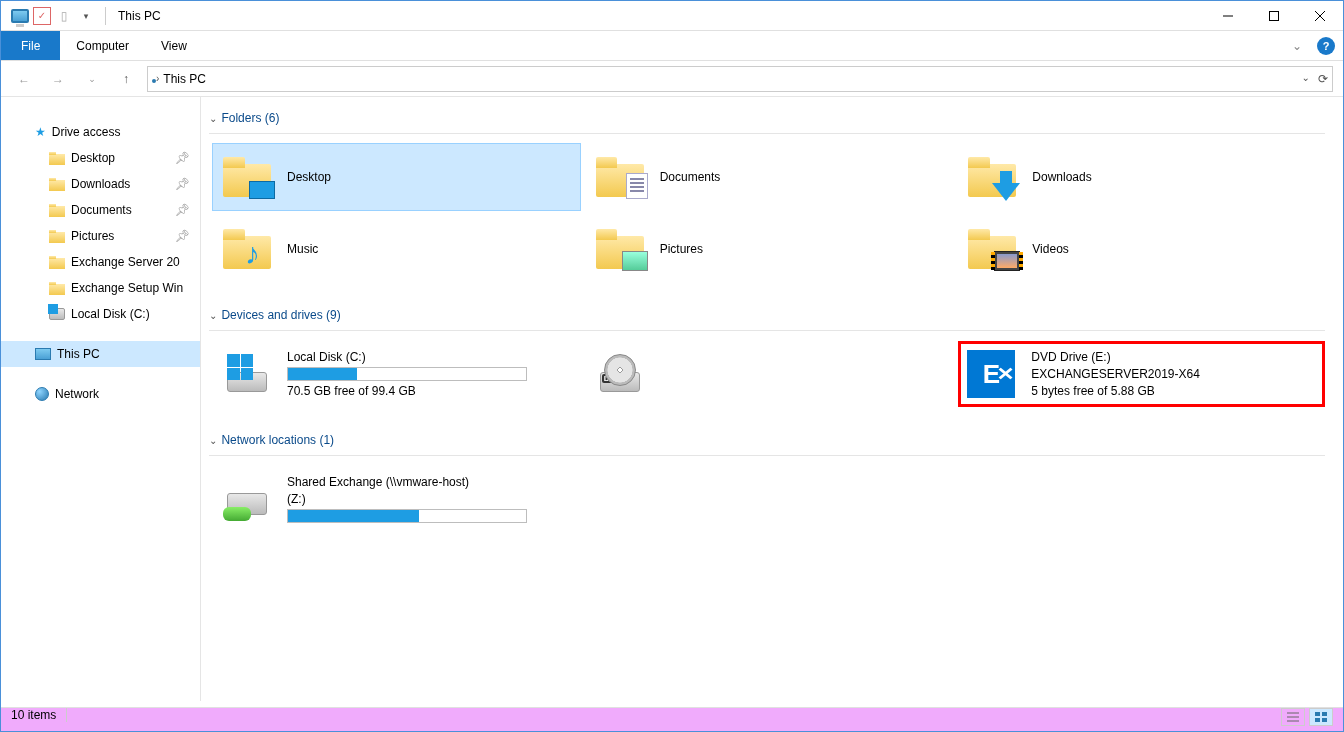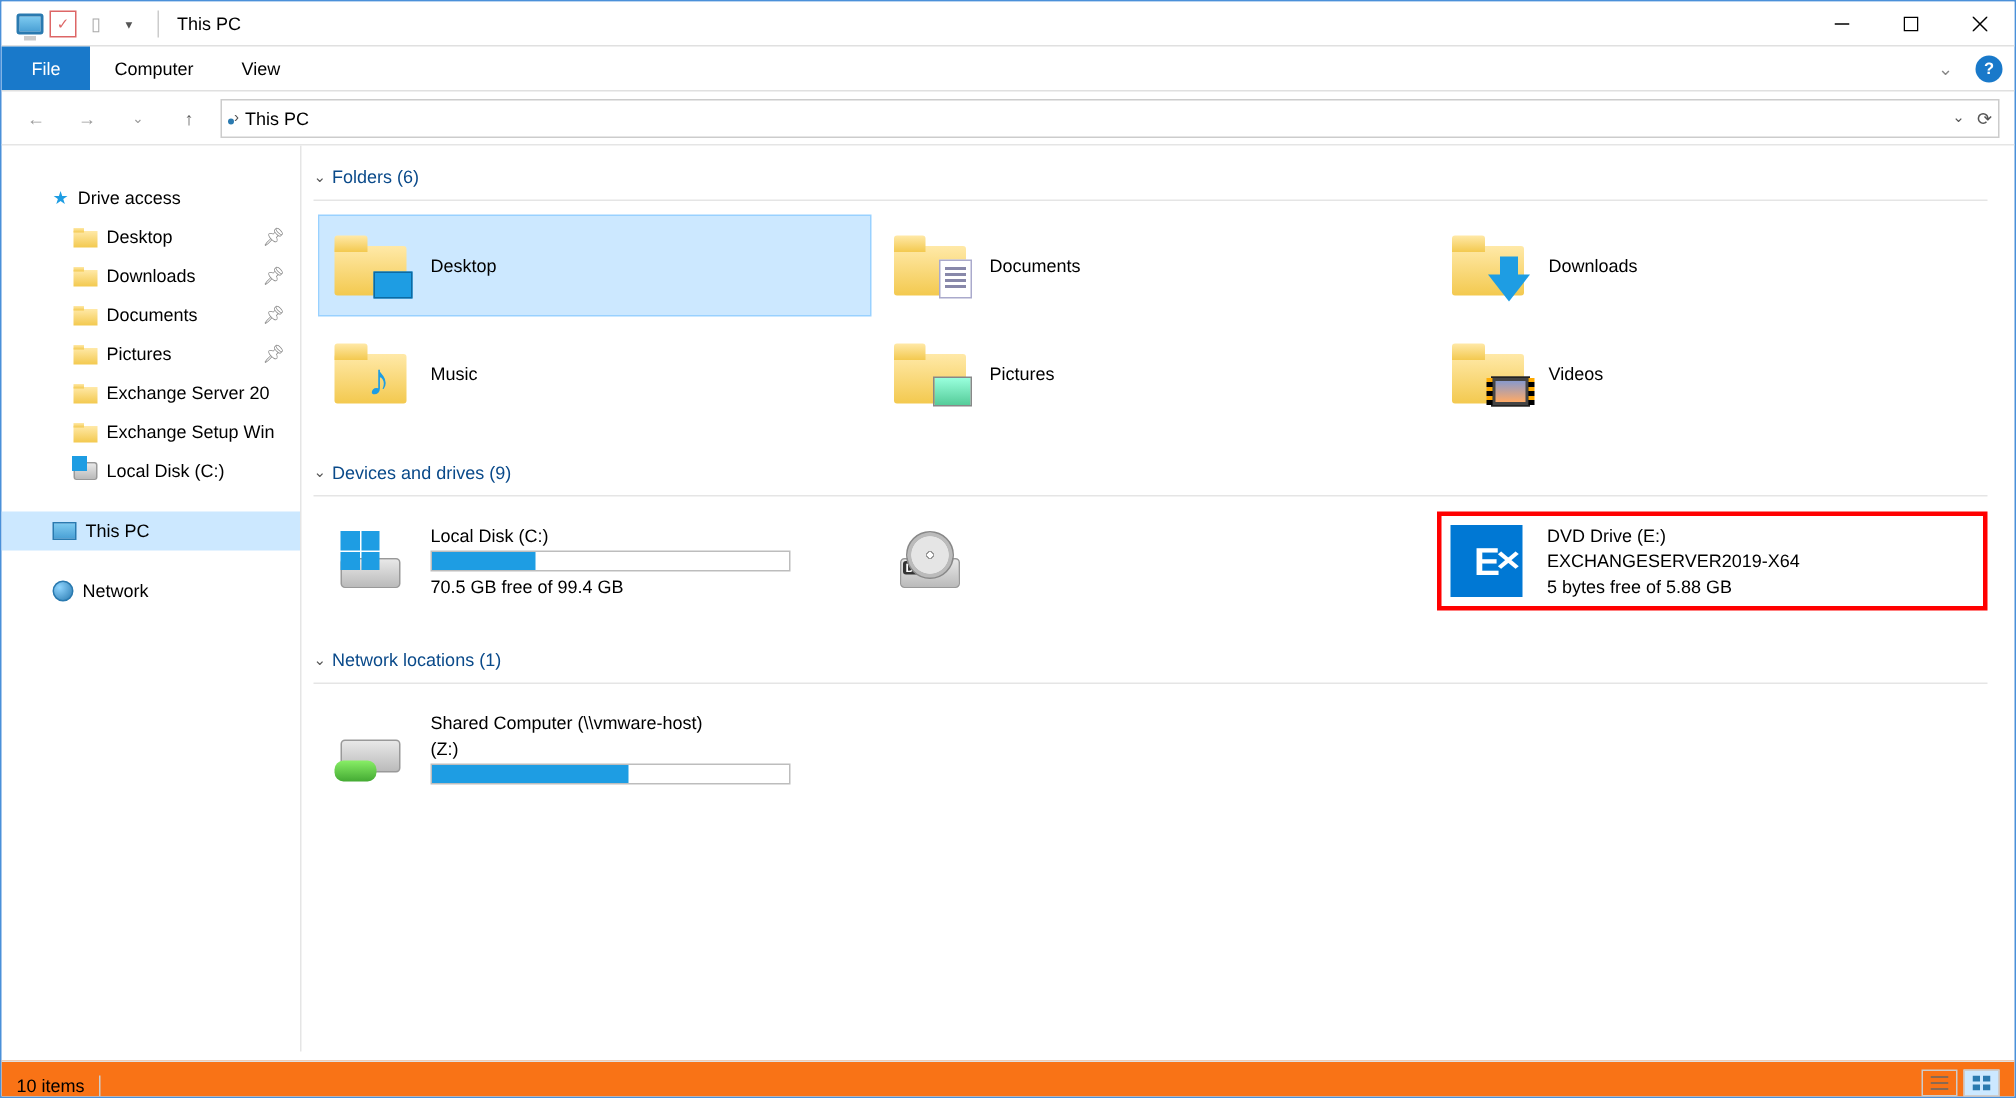--- a/index.html
+++ b/index.html
@@ -233,24 +233,24 @@
     border: 3px solid #f00;
     padding: 2px 4px;
   }
   
   .statusbar {
     position: absolute;
     bottom: 0; left: 0; right: 0;
     height: 24px;
     border-top: 1px solid #e0e0e0;
     display: flex;
-    align-items: flex-end;
+    align-items: flex-start;
     font-size: 12px;
     padding: 0 10px;
-    background: #f97316;
+    background: #f0abfc;
   }
   .statusbar .right {
     margin-left: auto;
     display: flex;
     gap: 4px;
   }
   .statusbar .viewbtn {
     width: 24px; height: 18px;
     border: 1px solid #ccc;
     display: flex; align-items: center; justify-content: center;
@@ -639,21 +639,21 @@
       <span>Network locations (1)</span>
     </div>
     <div class="items-grid">
       <div class="item-tile">
         <div class="icon">
           <div class="ico-network">
               <div class="pipe"></div>
             </div>
         </div>
         <div class="meta">
-          <span class="name">Shared Computer (\\vmware-host)</span>
+          <span class="name">Shared Exchange (\\vmware-host)</span>
           <span class="name">(Z:)</span>
           <div class="bar">
               <div class="fill" style="width:55%;"></div>
             </div>
         </div>
       </div>
     </div>
   </div>
 </div>
 

